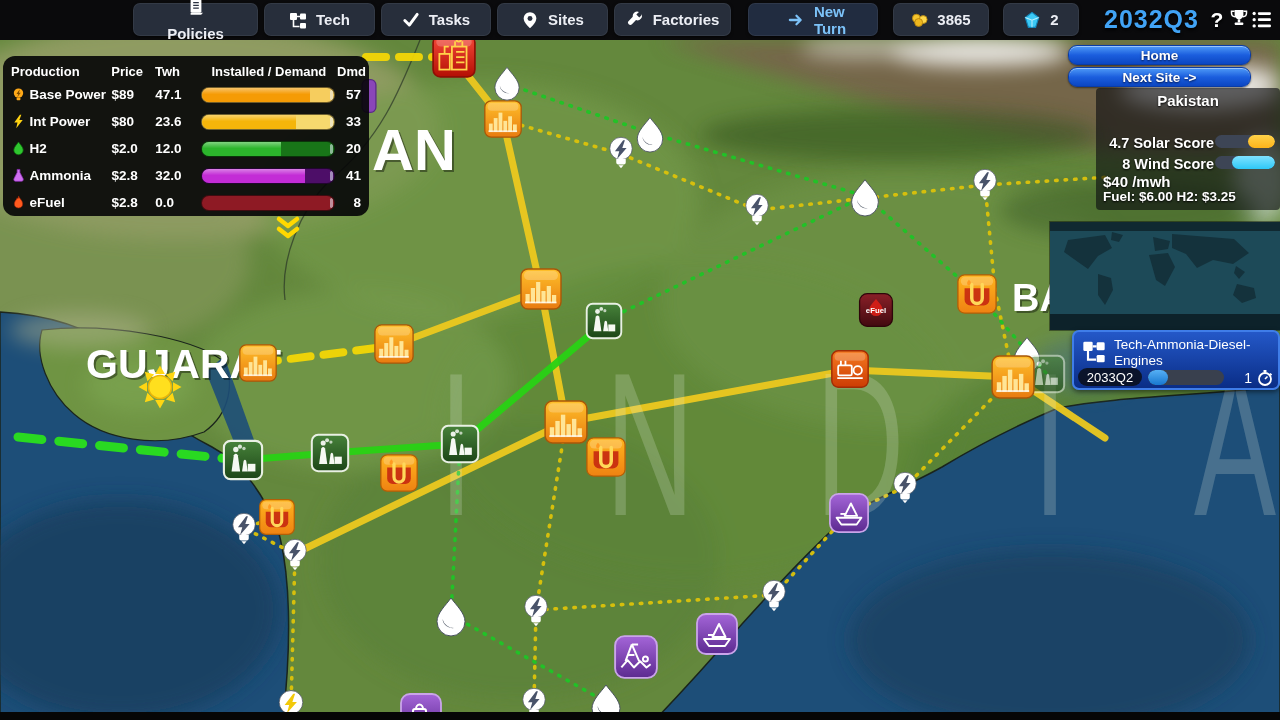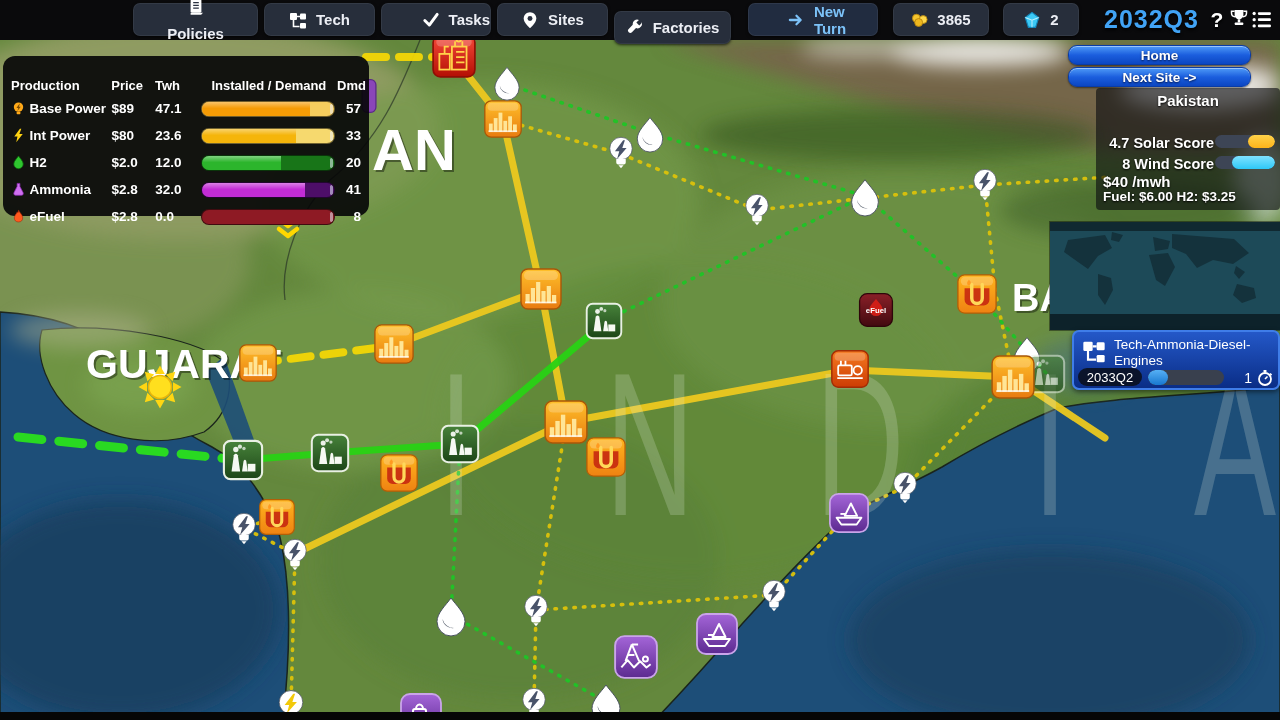--- a/index.html
+++ b/index.html
@@ -14,21 +14,21 @@
   .ticon{width:18px;height:18px;display:inline-flex}
   .ticon svg{width:100%;height:100%}
   .tres{cursor:pointer}
   #date{position:absolute;left:1104px;top:5px;width:102px;font-size:25px;font-weight:bold;color:#41a3f5;
         letter-spacing:1px;text-shadow:0 2px 3px rgba(0,0,0,.9);z-index:31}
   .meta{position:absolute;top:8px;z-index:31;color:#fff;cursor:pointer}
   #help{left:1209px;font-size:21px;font-weight:bold;width:16px;text-align:center;text-shadow:0 2px 2px #000}
   #trophy{left:1229px;width:20px;height:22px}
   #loglist{left:1251px;width:22px;height:22px}
   #prod{position:absolute;left:3px;top:56px;width:366px;height:160px;background:rgba(4,4,7,.9);
-        border-radius:12px;z-index:20;padding:19px 8px 0 8px;box-sizing:border-box;color:#fff}
+        border-radius:12px;z-index:20;padding:5px 8px 0 8px;box-sizing:border-box;color:#fff}
   .prow{display:flex;align-items:center;height:27px;font-size:13.5px;font-weight:bold}
   .phead{height:20px;font-size:13px}
   .pc-ic{width:19px;height:16px;display:inline-flex}
   .pc-ic svg{width:15px;height:15px}
   .pc-name{width:84px}.pc-hname{width:103px}
   .pc-price{width:45px}.pc-twh{width:47px}
   .pc-bar{width:140px;display:flex;align-items:center}.pc-hbar{width:140px;text-align:center}
   .pc-dmd{width:24px;text-align:right}
   .pbar{display:block;width:134px;height:16px;border-radius:8px;overflow:hidden;position:relative;
         border:1px solid rgba(0,0,0,.55);box-sizing:border-box}
@@ -503,38 +503,38 @@
       <span class="ticon">
         <svg viewBox="0 0 18 18">
           <rect x="1" y="2" width="7" height="7" rx="1" fill="#fff"></rect>
           <path d="M4.5,9 v6.5 h6 M8,5.5 h3" stroke="#fff" stroke-width="1.6" fill="none"></path>
           <rect x="11" y="2.5" width="6" height="6" rx="1" fill="#fff"></rect>
           <rect x="11" y="12" width="6" height="5.5" rx="1" fill="#fff"></rect>
         </svg>
       </span>
       <span>Tech</span>
     </div>
-    <div class="tbtn" style="left: 381px; width: 110px; justify-content: flex-end;">
+    <div class="tbtn" style="left: 381px; width: 110px;">
       <span class="ticon">
         <svg viewBox="0 0 16 16">
           <path d="M2.5,8.5 L6.5,12.5 L13.5,3" stroke="#fff" stroke-width="2.6" fill="none" stroke-linecap="round" stroke-linejoin="round"></path>
         </svg>
       </span>
       <span>Tasks</span>
     </div>
     <div class="tbtn" style="left: 497px; width: 111px;">
       <span class="ticon">
         <svg viewBox="0 0 16 16">
           <path d="M8,1 C4.9,1 2.4,3.5 2.4,6.6 C2.4,10.6 8,15.2 8,15.2 S13.6,10.6 13.6,6.6 C13.6,3.5 11.1,1 8,1 Z" fill="#fff"></path>
           <circle cx="8" cy="6.6" r="2.2" fill="#2a3140"></circle>
         </svg>
       </span>
       <span>Sites</span>
     </div>
-    <div class="tbtn" style="left: 614px; width: 117px; margin-top: 8px;">
+    <div class="tbtn" style="left: 614px; width: 117px;">
       <span class="ticon">
         <svg viewBox="0 0 16 16">
           <path d="M13.8,2.6 a4,4 0 0,1 -4.9,5.5 L5.3,11.7 a2,2 0 1,1 -2.9,-2.9 L6,5.2 A4,4 0 0,1 11.5,0.9 L9.2,3.2 l2.6,2.6 2,-2 Z" fill="#fff"></path>
         </svg>
       </span>
       <span>Factories</span>
     </div>
     <div class="tbtn tbtn-accent" style="left: 748px; width: 130px; padding-left: 39px;">
       <span class="ticon">
         <svg viewBox="0 0 18 16">

